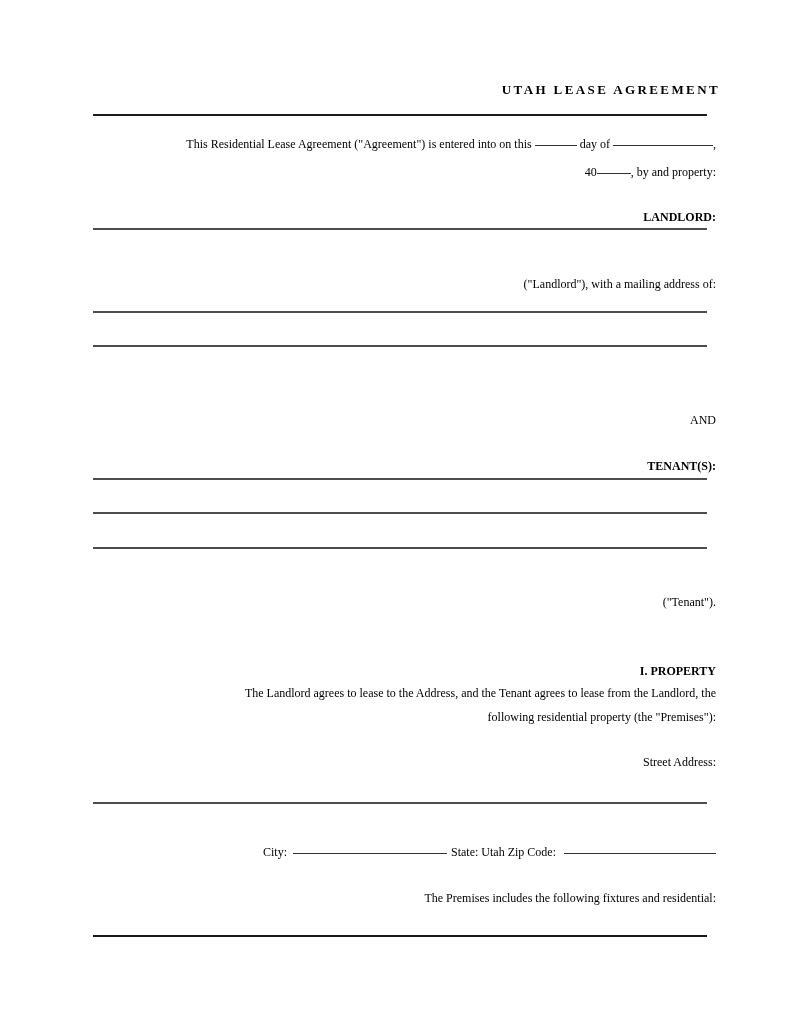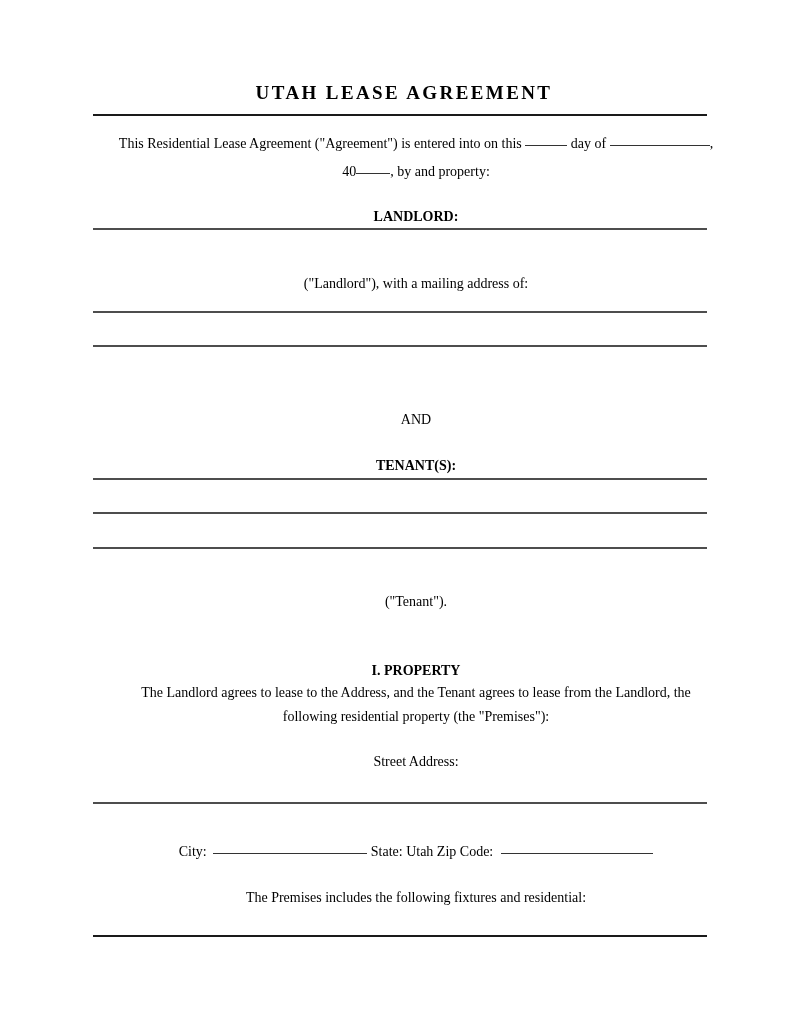--- a/index.html
+++ b/index.html
@@ -27,47 +27,47 @@
   .content {
     position: absolute;
     left: 93px;
     top: 0;
     width: 614px;
   }
 
   
   .doc-title {
     position: absolute;
-    left: 4px;
+    left: 13px;
     top: 83px;
     width: 614px;
-    text-align: center;
-    font-size: 19px;
+    text-align: right;
+    font-size: 13px;
     font-weight: bold;
     letter-spacing: 2.4px;
     line-height: 1.1;
     white-space: nowrap;
   }
   .title-rule {
     position: absolute;
     left: 0;
     top: 114px;
     width: 614px;
     height: 0;
     border-top: 2.4px solid #1a1a1a;
   }
 
   
   .para {
     position: absolute;
-    left: 16px;
+    left: 9px;
     width: 614px;
-    font-size: 14px;
+    font-size: 12px;
     line-height: 28px;
-    text-align: center;
+    text-align: right;
   }
   .para.bold {
     font-weight: bold;
   }
   .nowrap { white-space: nowrap; }
 
   
   .form-rule {
     position: absolute;
     left: 0;

